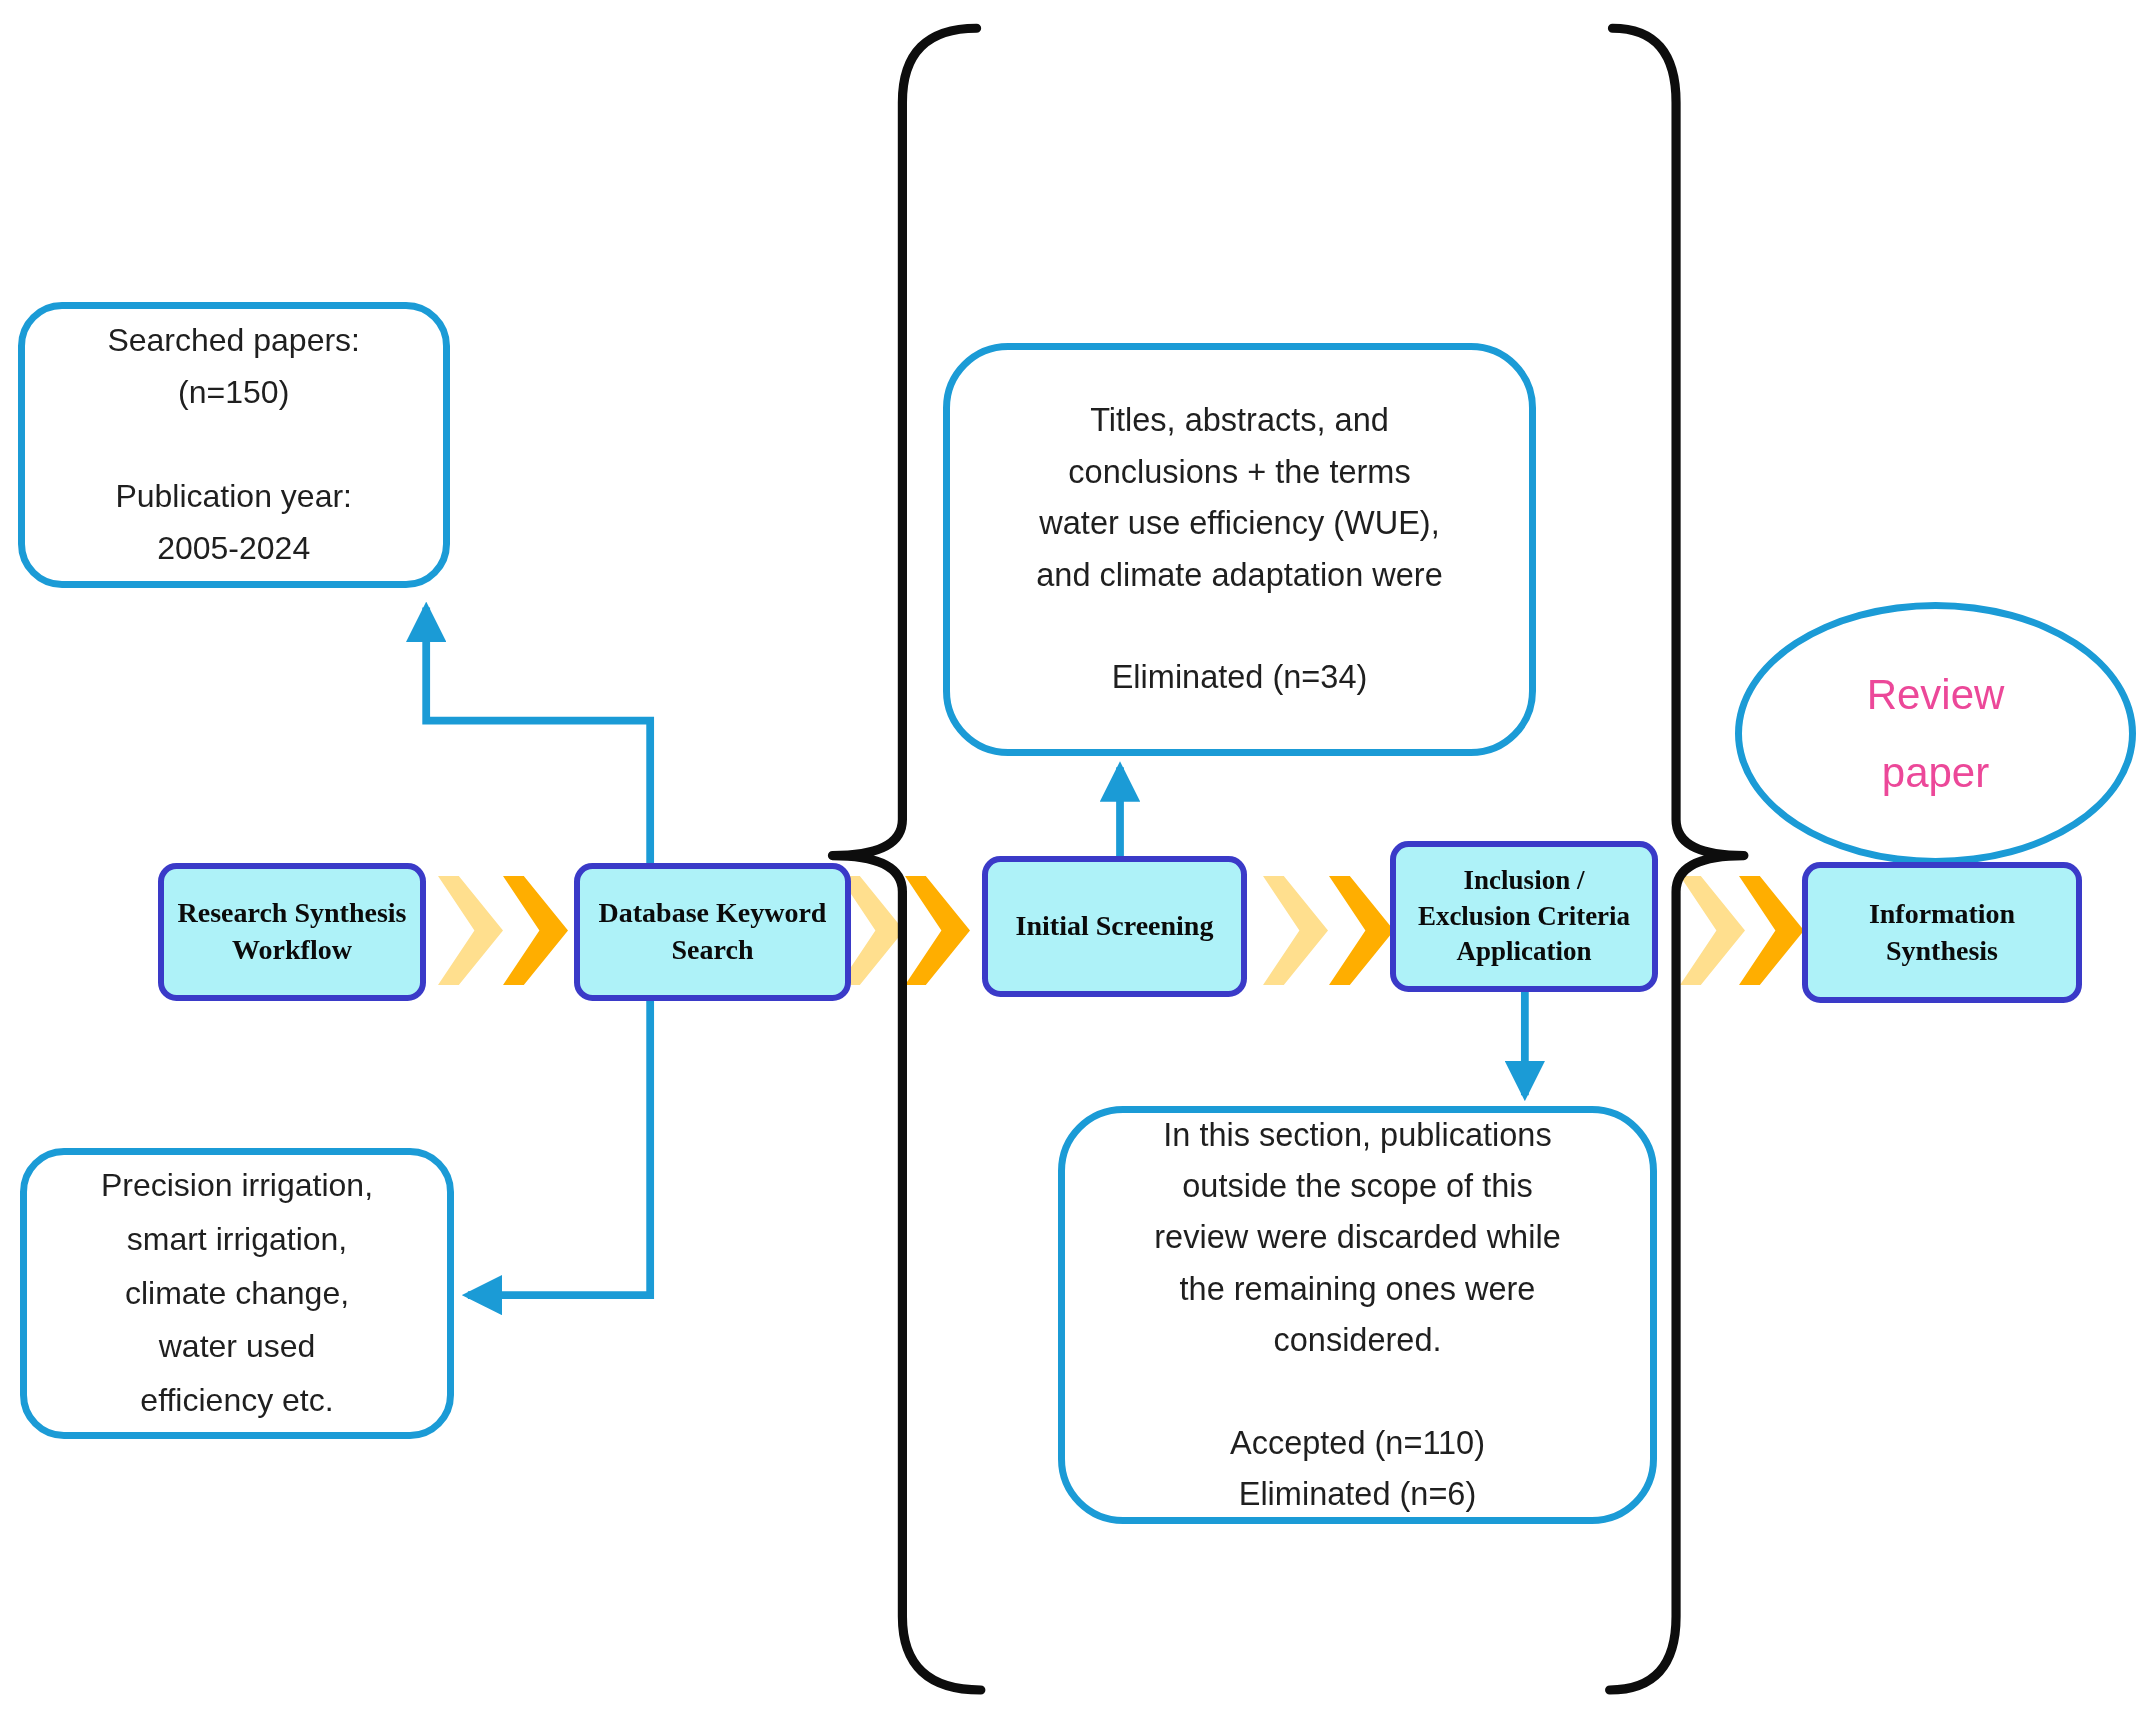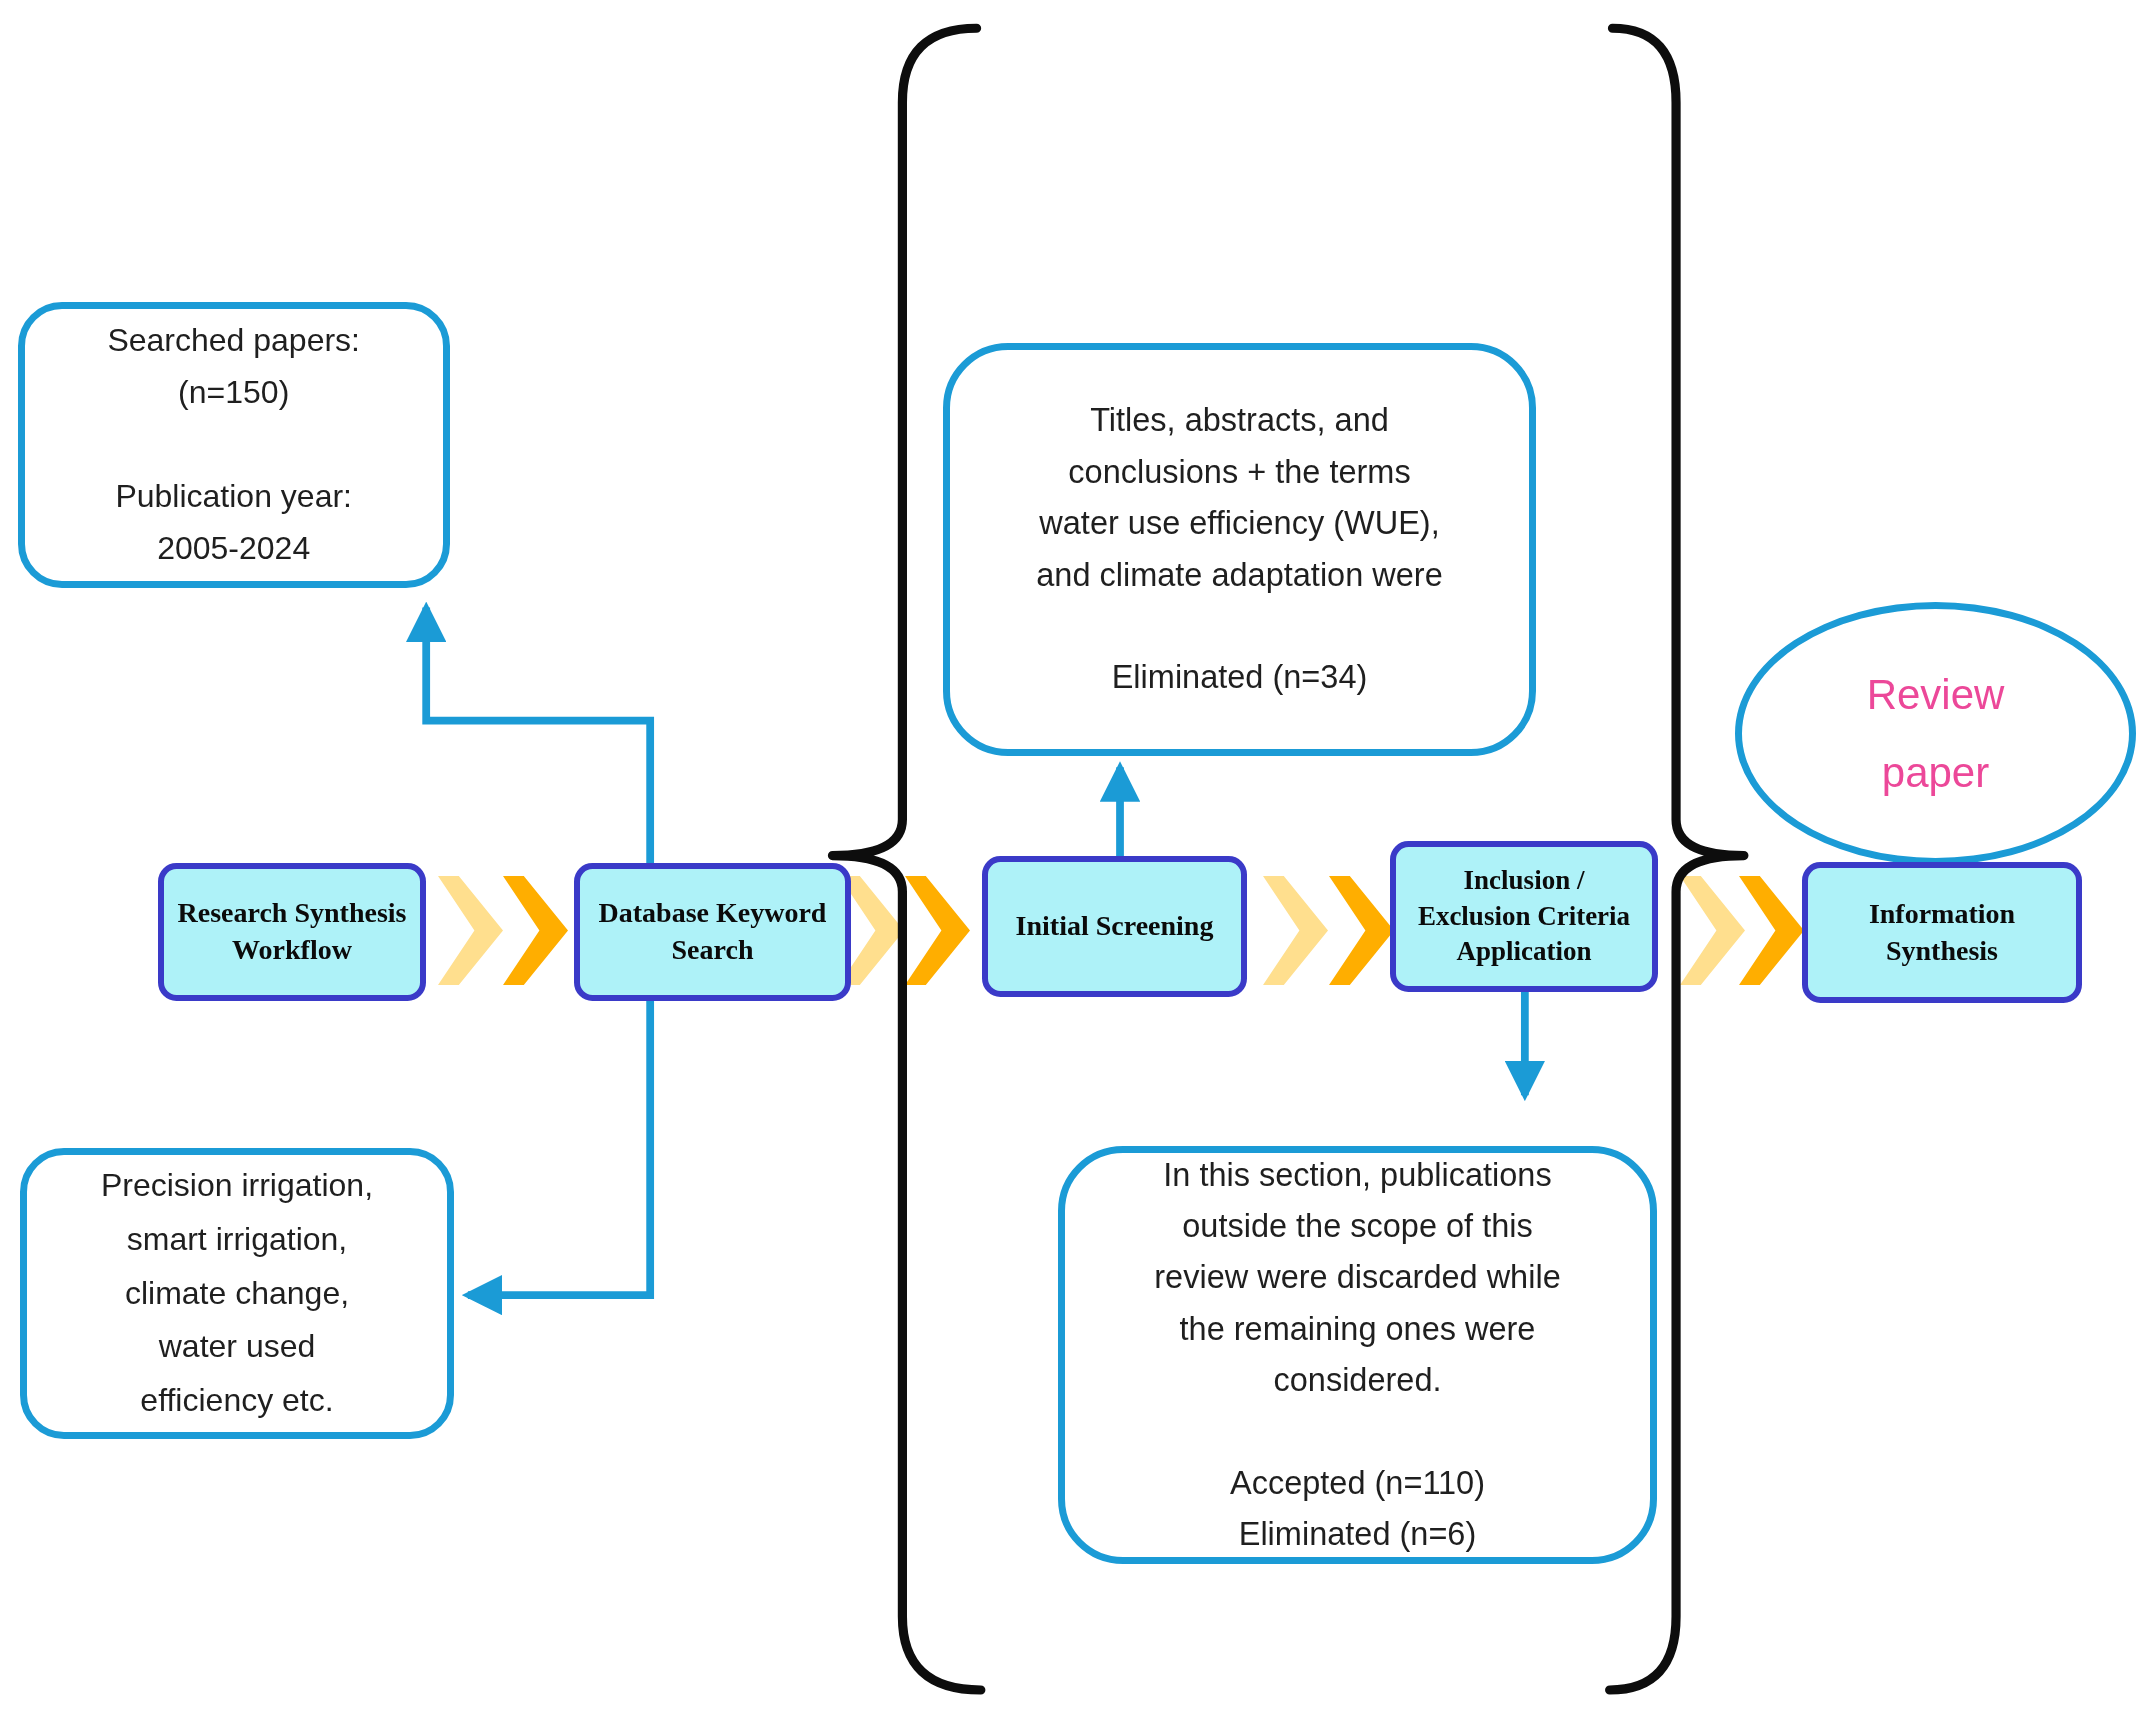--- a/index.html
+++ b/index.html
@@ -43,21 +43,21 @@
   }
   .callout .ln:empty::before{content:"\00a0";}
 
   .callout.searched{left:17.7px;top:302px;width:432px;height:286px;border-radius:44px;
     font-size:32px;line-height:1.62;}
   .callout.keywords{left:20px;top:1148px;width:434px;height:291px;border-radius:44px;
     font-size:32px;line-height:1.68;}
   .callout.screening{left:943px;top:343px;width:593px;height:413px;border-radius:65px;
     font-size:32.5px;line-height:1.58;}
   .callout.criteria{left:1058px;top:1106px;width:599px;height:418px;border-radius:65px;
-    font-size:32.5px;line-height:1.58;margin-top:40px;}
+    font-size:32.5px;line-height:1.58;}
 
   
   .ellipse{
     position:absolute;z-index:2;left:1735px;top:602px;width:401px;height:263px;
     border:7.8px solid var(--callout-border);border-radius:50%;background:#fff;
     display:flex;flex-direction:column;justify-content:center;align-items:center;
     font-size:42px;line-height:1.85;color:#ec4899;box-sizing:border-box;text-align:center;
   }
 
   

